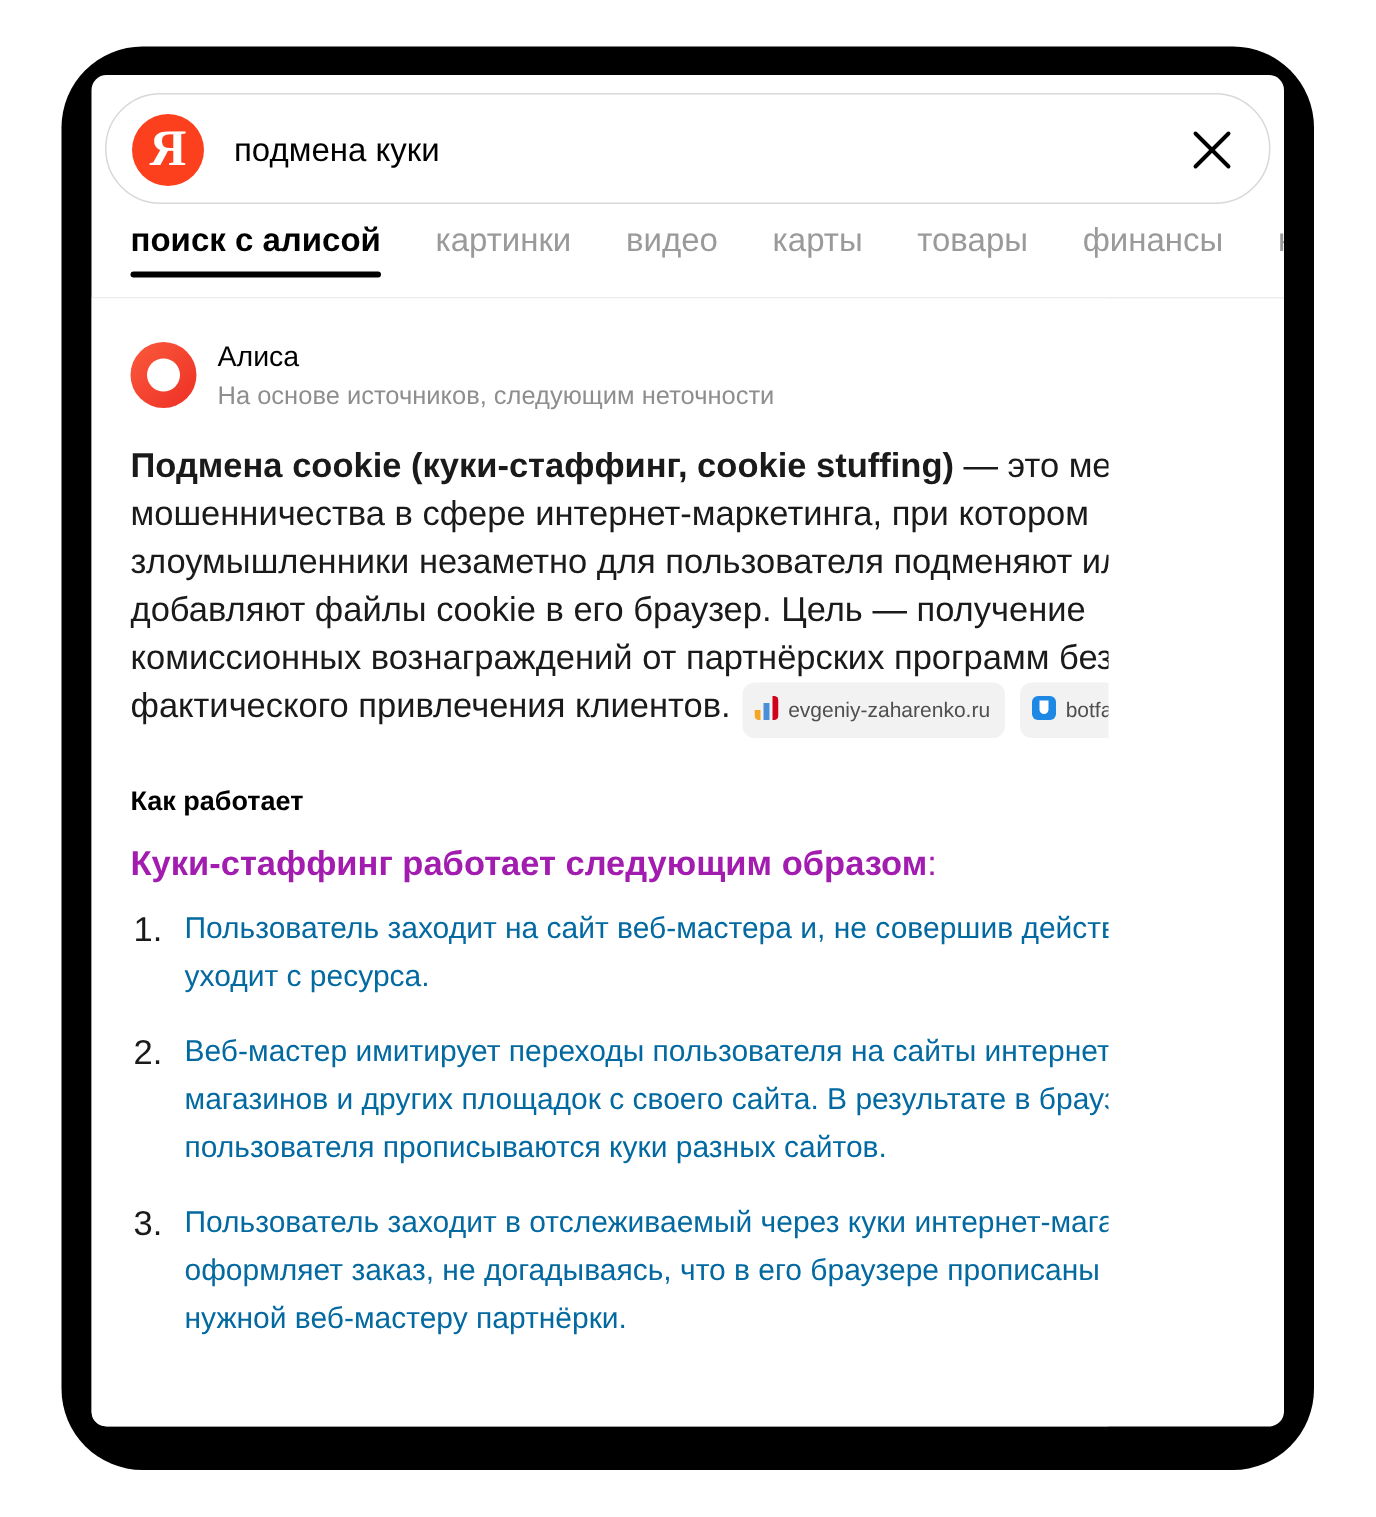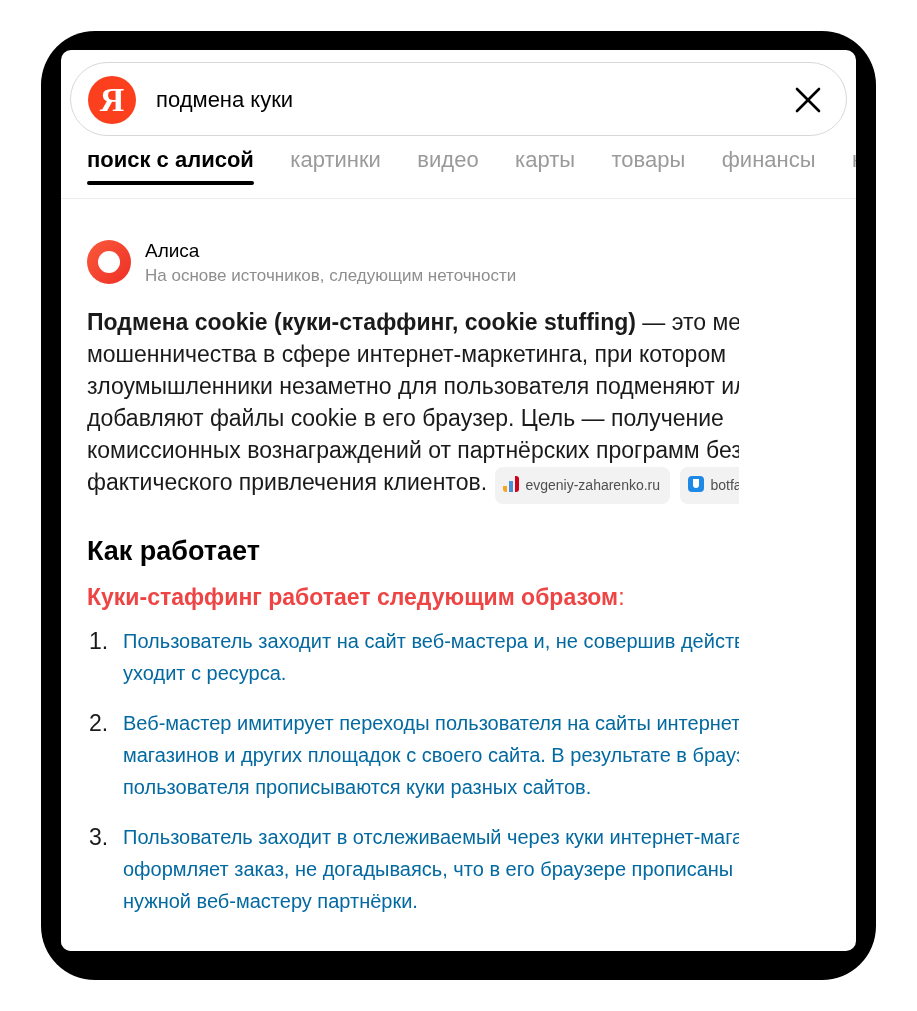--- a/index.html
+++ b/index.html
@@ -123,21 +123,21 @@
     left: 0;
     top: 148px;
     width: 795px;
     height: 1px;
     background: #ececec;
   }
   
   #answer-card {
     position: absolute;
     left: 0;
-    top: 161px;
+    top: 149px;
     width: 678px;
     bottom: 0;
     background: #ffffff;
     overflow: hidden;
   }
   #alice-head {
     position: absolute;
     left: 26px;
     top: 29px;
     width: 740px;
@@ -224,29 +224,29 @@
     content: "";
     position: absolute;
     left: 5px;
     top: 3px;
     width: 6px;
     height: 9px;
     background: #ffffff;
     border-radius: 0 0 3px 3px;
   }
   h2.section-title {
-    font-size: 27px;
+    font-size: 18px;
     font-weight: bold;
     color: #000000;
     margin: 32px 0 14px 0;
   }
   .lead {
     font-size: 23px;
     line-height: 32px;
-    color: #ef4444;
+    color: #a21caf;
     margin-bottom: 12px;
   }
   .lead b { font-weight: bold; }
   ol.steps {
     margin: 0;
     padding: 0 0 0 0;
     list-style: none;
     counter-reset: step;
   }
   ol.steps li {

